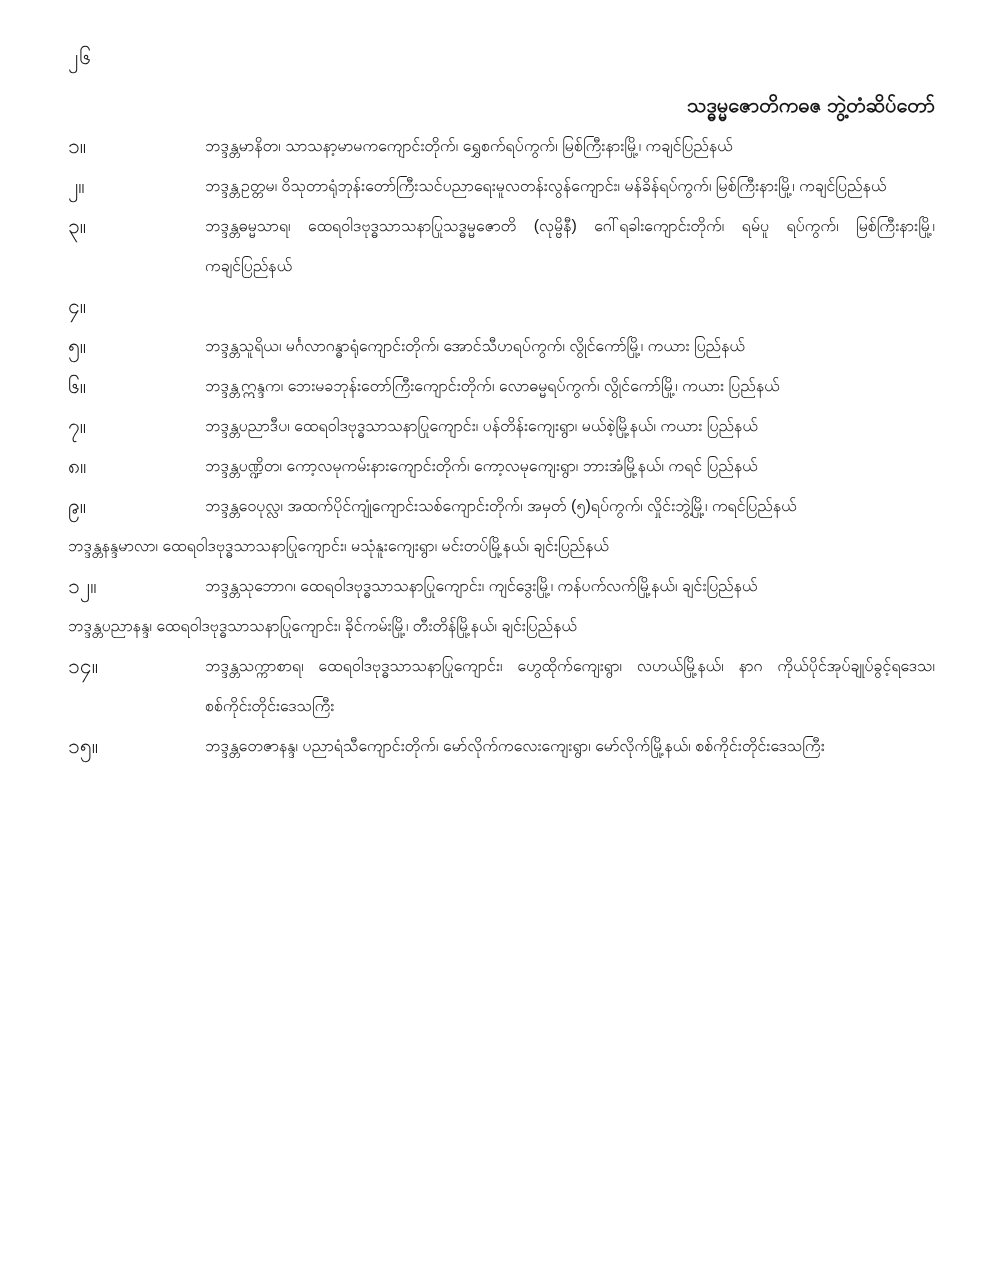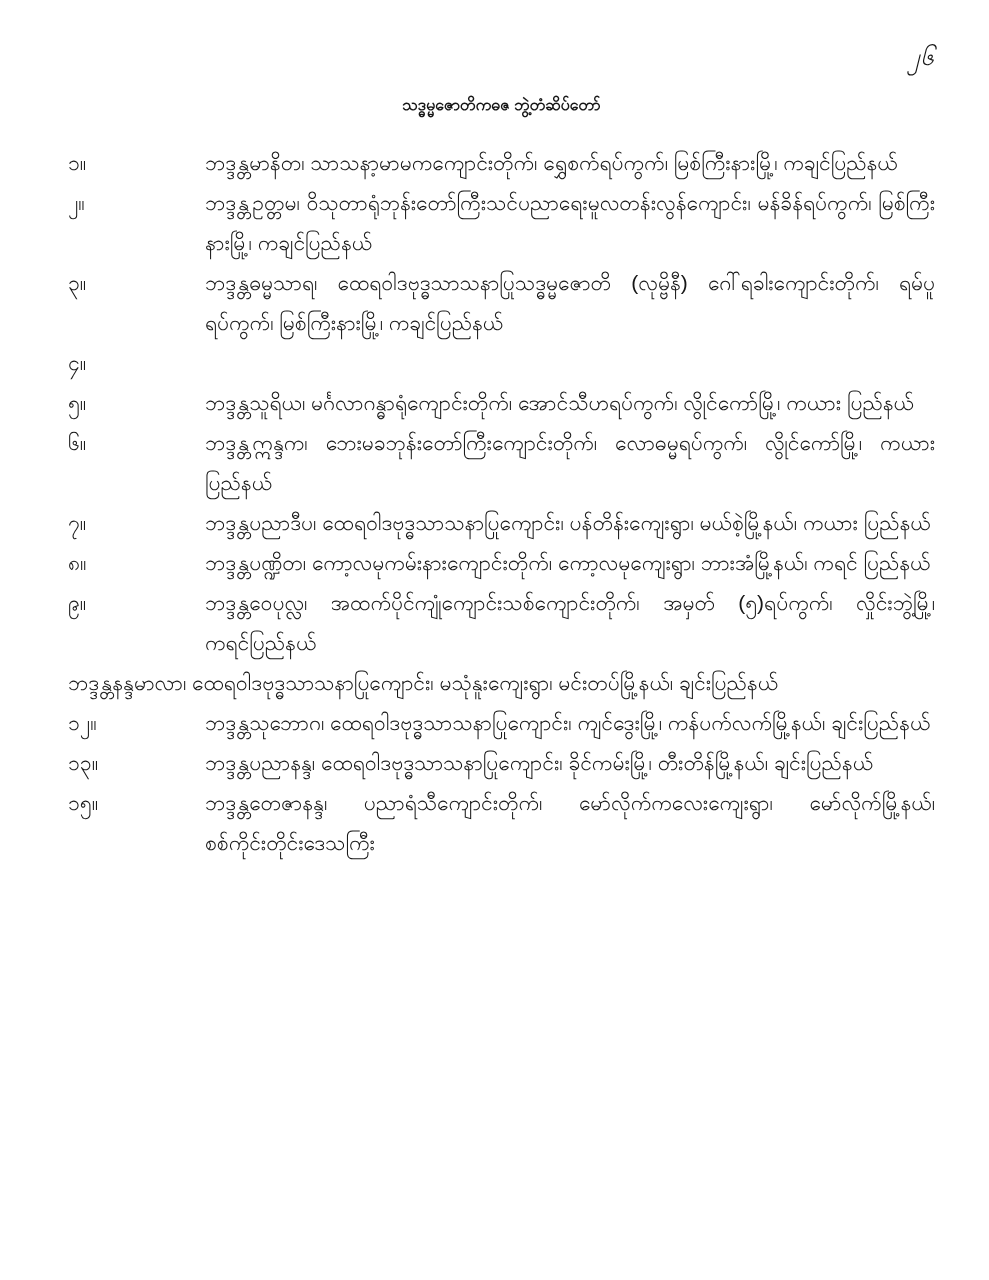--- a/index.html
+++ b/index.html
@@ -13,54 +13,53 @@
     height: 1280px;
     margin: 0 auto;
     background: #ffffff;
     box-sizing: border-box;
     padding: 42px 54px 24px 68px;
     overflow: hidden;
     color: #161616;
     font-family: "Liberation Sans", sans-serif;
   }
   .page-number {
-    text-align: right;
-    font-size: 24px;
+    text-align: left;
+    font-size: 21px;
     line-height: 30px;
     margin: 0 0 16px 0;
     font-weight: 400;
     letter-spacing: 1px;
-    font-style: italic;
   }
   .doc-title {
-    text-align: center;
-    font-size: 16px;
+    text-align: right;
+    font-size: 20px;
     line-height: 34px;
     font-weight: 700;
-    margin: 0 0 21px 0;
+    margin: 0 0 4px 0;
   }
   .entry-list {
     margin: 0;
     padding: 0;
     list-style: none;
   }
   .entry {
     display: flex;
     align-items: flex-start;
   }
   .entry-no {
     flex: 0 0 137px;
     width: 137px;
     font-size: 21px;
     line-height: 40px;
     white-space: nowrap;
   }
   .entry-text {
     flex: 1 1 auto;
-    font-size: 21px;
+    font-size: 16px;
     line-height: 40px;
     text-align: justify;
     text-justify: inter-word;
     word-break: normal;
     overflow-wrap: break-word;
   }
 </style>
 </head>
 <body>
 
@@ -120,24 +119,27 @@
 
   <li class="entry">
   </li>
 
   <li class="entry">
     <span class="entry-no">၁၂။</span>
     <span class="entry-text">ဘဒ္ဒန္တသုဘောဂ၊ ထေရဝါဒဗုဒ္ဓသာသနာပြုကျောင်း၊ ကျင်ဒွေးမြို့၊ ကန်ပက်လက်မြို့နယ်၊ ချင်းပြည်နယ်</span>
   </li>
 
   <li class="entry">
-    <span class="entry-no">၁၃။</span>
     <span class="entry-text">ဘဒ္ဒန္တပညာနန္ဒ၊ ထေရဝါဒဗုဒ္ဓသာသနာပြုကျောင်း၊ ခိုင်ကမ်းမြို့၊ တီးတိန်မြို့နယ်၊ ချင်းပြည်နယ်</span>
   </li>
 
+  <li class="entry">
+    <span class="entry-no">၁၄။</span>
+    <span class="entry-text">ဘဒ္ဒန္တသက္ကာစာရ၊ ထေရဝါဒဗုဒ္ဓသာသနာပြုကျောင်း၊ ဟွေထိုက်ကျေးရွာ၊ လဟယ်မြို့နယ်၊ နာဂ ကိုယ်ပိုင်အုပ်ချုပ်ခွင့်ရဒေသ၊ စစ်ကိုင်းတိုင်းဒေသကြီး</span>
+  </li>
 
   <li class="entry">
     <span class="entry-no">၁၅။</span>
     <span class="entry-text">ဘဒ္ဒန္တတေဇာနန္ဒ၊ ပညာရံသီကျောင်းတိုက်၊ မော်လိုက်ကလေးကျေးရွာ၊ မော်လိုက်မြို့နယ်၊ စစ်ကိုင်းတိုင်းဒေသကြီး</span>
   </li>
 
 </ol>
 </div>
 
 </body></html>

